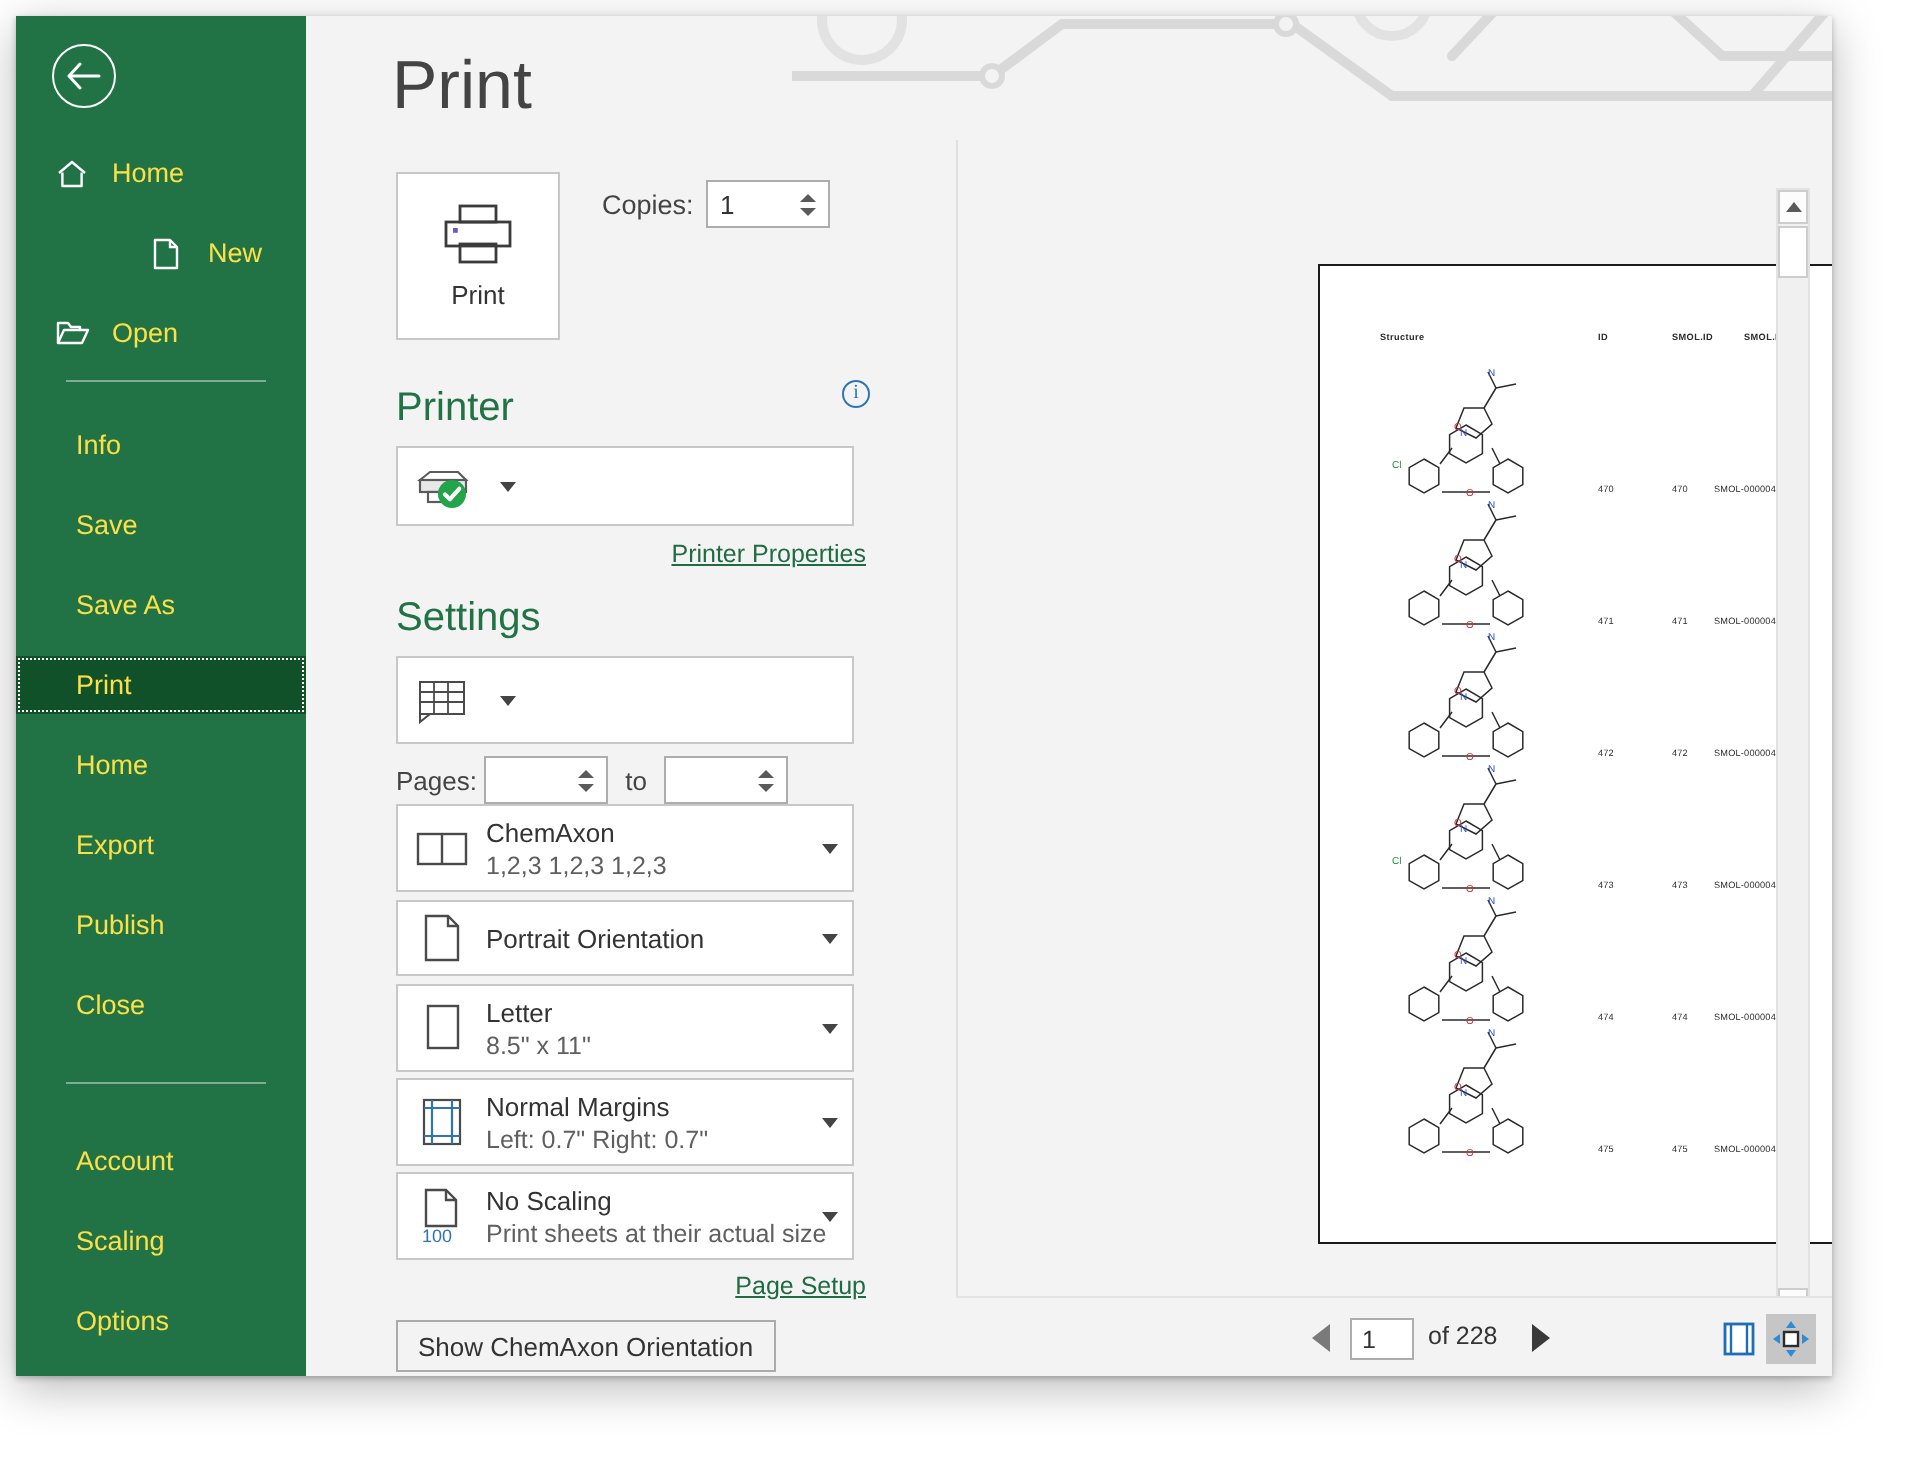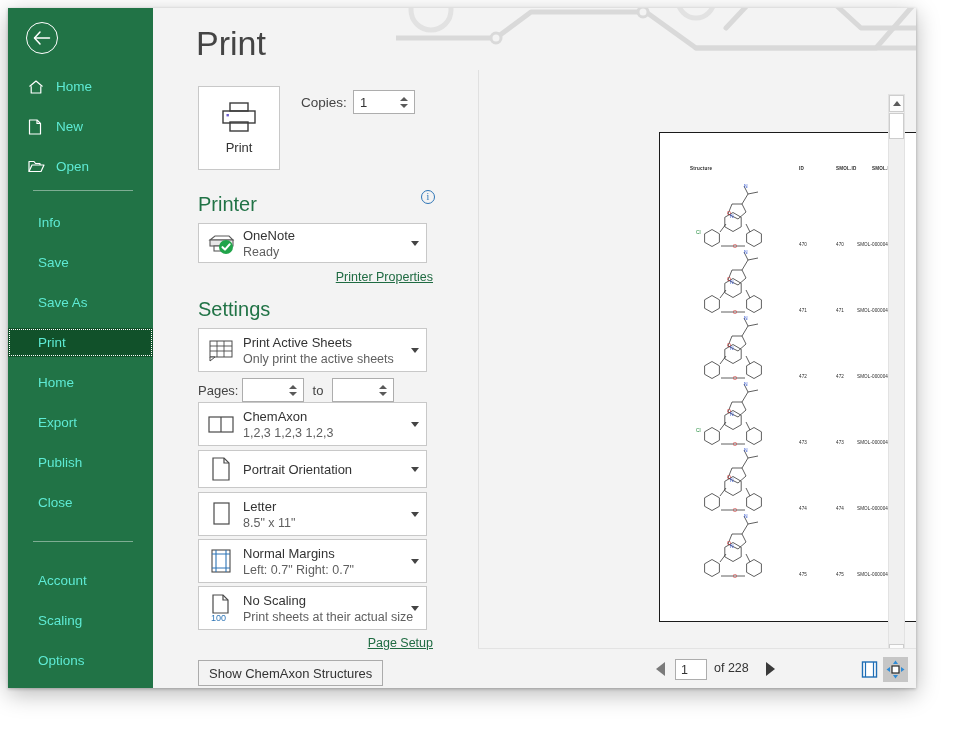--- a/index.html
+++ b/index.html
@@ -48,21 +48,21 @@
   }
   .back-btn svg { display: block; }
 
   .nav-item {
     position: absolute;
     left: 0;
     width: 145px;
     height: 29px;
     display: flex;
     align-items: center;
-    color: #5eead4;
+    color: #fde047;
     font-size: 13.5px;
     cursor: pointer;
     box-sizing: border-box;
   }
   .nav-item .ico {
     width: 24px;
     margin-left: 20px;
     display: flex;
     align-items: center;
     justify-content: flex-start;
@@ -425,21 +425,21 @@
       <div id="nav-host">
           <div class="nav-item" style="top: 64px;">
             <span class="ico">
               <svg width="16" height="16" viewBox="0 0 16 16">
                 <path d="M1.5 7.5 L8 2 L14.5 7.5" fill="none" stroke="#fff" stroke-width="1.2" stroke-linejoin="round"></path>
                 <path d="M3.2 7.2 V14 H12.8 V7.2" fill="none" stroke="#fff" stroke-width="1.2" stroke-linejoin="round"></path>
               </svg>
             </span>
             <span class="lbl">Home</span>
           </div>
-          <div class="nav-item" style="top: 104px;">
+          <div class="nav-item" style="top: 104px; padding-left: 48px;">
             <span class="ico">
               <svg width="14" height="16" viewBox="0 0 14 16">
                 <path d="M1.5 1 H9 L12.5 4.5 V15 H1.5 Z" fill="none" stroke="#fff" stroke-width="1.2" stroke-linejoin="round"></path>
                 <path d="M9 1 V4.5 H12.5" fill="none" stroke="#fff" stroke-width="1.2"></path>
               </svg>
             </span>
             <span class="lbl">New</span>
           </div>
           <div class="nav-item" style="top: 144px;">
             <span class="ico">
@@ -535,45 +535,37 @@
           <div class="cbody">
             <div class="cico">
               <svg width="30" height="24" viewBox="0 0 30 24">
                 <path d="M4 9 L9 5 H23 L27 9 H4 Z" fill="#ffffff" stroke="#5b5b5b" stroke-width="1.1"></path>
                 <rect x="4" y="9" width="23" height="6" fill="#e8e8e8" stroke="#5b5b5b" stroke-width="1.1"></rect>
                 <rect x="8" y="15" width="14" height="5" fill="#ffffff" stroke="#5b5b5b" stroke-width="1.1"></rect>
                 <circle cx="20" cy="16" r="7" fill="#21a44a"></circle>
                 <path d="M16.5 16.2 L19 18.6 L23.6 13.4" fill="none" stroke="#ffffff" stroke-width="2.1" stroke-linecap="round" stroke-linejoin="round"></path>
               </svg>
             </div>
-            <div class="ctext">
-              <div class="t1">OneNote</div>
-              <div class="t2">Ready</div>
-            </div>
             <div class="carrow">
               <span class="caret"></span>
             </div>
           </div>
         </div>
         <div class="link" style="right:0; top:192px; left:auto;">Printer Properties</div>
 
         <div class="sec-head" style="left:0; top:220px;">Settings</div>
 
         <div class="combo" style="top:250px; height:44px;">
           <div class="cbody">
             <div class="cico">
               <svg width="28" height="24" viewBox="0 0 28 24">
                 <rect x="3" y="3" width="22" height="16" fill="#ffffff" stroke="#4a4a4a" stroke-width="1"></rect>
                 <path d="M3 8 H25 M3 13 H25 M10 3 V19 M17 3 V19" stroke="#4a4a4a" stroke-width="0.9" fill="none"></path>
                 <path d="M3 19 L8 19 L3 23 Z" fill="#ffffff" stroke="#4a4a4a" stroke-width="1"></path>
               </svg>
-            </div>
-            <div class="ctext">
-              <div class="t1">Print Active Sheets</div>
-              <div class="t2">Only print the active sheets</div>
             </div>
             <div class="carrow">
               <span class="caret"></span>
             </div>
           </div>
         </div>
 
         <div class="pages-row" style="top:300px;">
           <span class="plab">Pages:</span>
           <span class="spin pages-spin">
@@ -677,21 +669,21 @@
               <div class="t2">Print sheets at their actual size</div>
             </div>
             <div class="carrow">
               <span class="caret"></span>
             </div>
           </div>
         </div>
 
         <div class="link" style="right:0; left:auto; top:558px;">Page Setup</div>
 
-        <div class="wide-btn" style="top:582px;">Show ChemAxon Structures</div>
+        <div class="wide-btn" style="top:582px;">Show ChemAxon Orientation</div>
       </div>
 
       <div class="preview-pane">
 
         <div class="sheet">
           <div class="sheet-inner" id="sheet-host">
               <div class="colhead" style="left: 30px; top: 33px;">Structure</div>
               <div class="colhead" style="left: 139px; top: 33px;">ID</div>
               <div class="colhead" style="left: 176px; top: 33px;">SMOL.ID</div>
               <div class="colhead" style="left: 212px; top: 33px;">SMOL.IDX</div>

